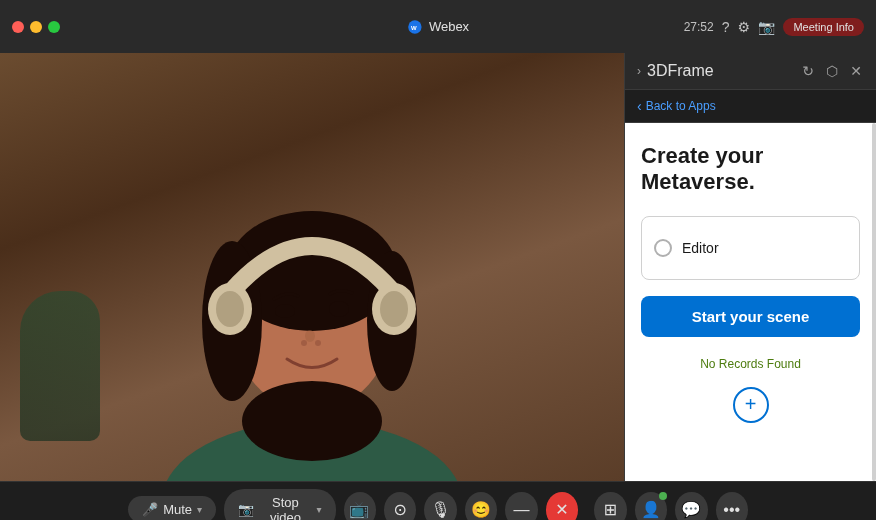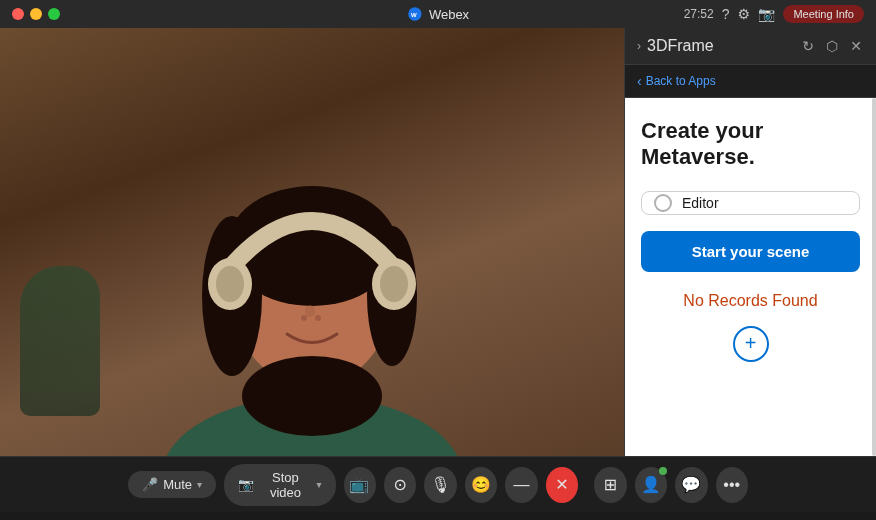--- a/index.html
+++ b/index.html
@@ -10,21 +10,21 @@
       font-family: -apple-system, BlinkMacSystemFont, 'Helvetica Neue', sans-serif;
       overflow: hidden;
     }
 
     
     .title-bar {
       display: flex;
       align-items: center;
       justify-content: space-between;
       background: #2a2a2a;
-      height: 28px;
+      height: 53px;
       padding: 8px 12px;
       position: relative;
     }
     .traffic-lights {
       display: flex;
       gap: 6px;
       align-items: center;
     }
     .traffic-light {
       width: 12px;
@@ -157,21 +157,21 @@
       font-size: 22px;
       font-weight: 700;
       color: #1a1a1a;
       line-height: 1.2;
       margin-bottom: 20px;
     }
     .radio-option {
       display: flex;
       align-items: center;
       gap: 10px;
-      padding: 2px 12px;
+      padding: 22px 12px;
       border: 1.5px solid #d0d0d0;
       border-radius: 8px;
       margin-bottom: 10px;
       cursor: pointer;
       background: white;
     }
     .radio-option.selected {
       background: #e8f2ff;
       border-color: #c0d8ff;
     }
@@ -213,22 +213,22 @@
       margin-top: 6px;
     }
     .scene-list-title {
       font-size: 14px;
       font-weight: 600;
       color: #1a1a1a;
       margin-bottom: 12px;
       text-align: center;
     }
     .no-records {
-      font-size: 16px;
-      color: #c2410c;
+      font-size: 12px;
+      color: #4d7c0f;
       text-align: center;
       margin-bottom: 16px;
     }
     .add-btn {
       display: flex;
       align-items: center;
       justify-content: center;
       width: 36px;
       height: 36px;
       border: 2px solid #0070d2;

